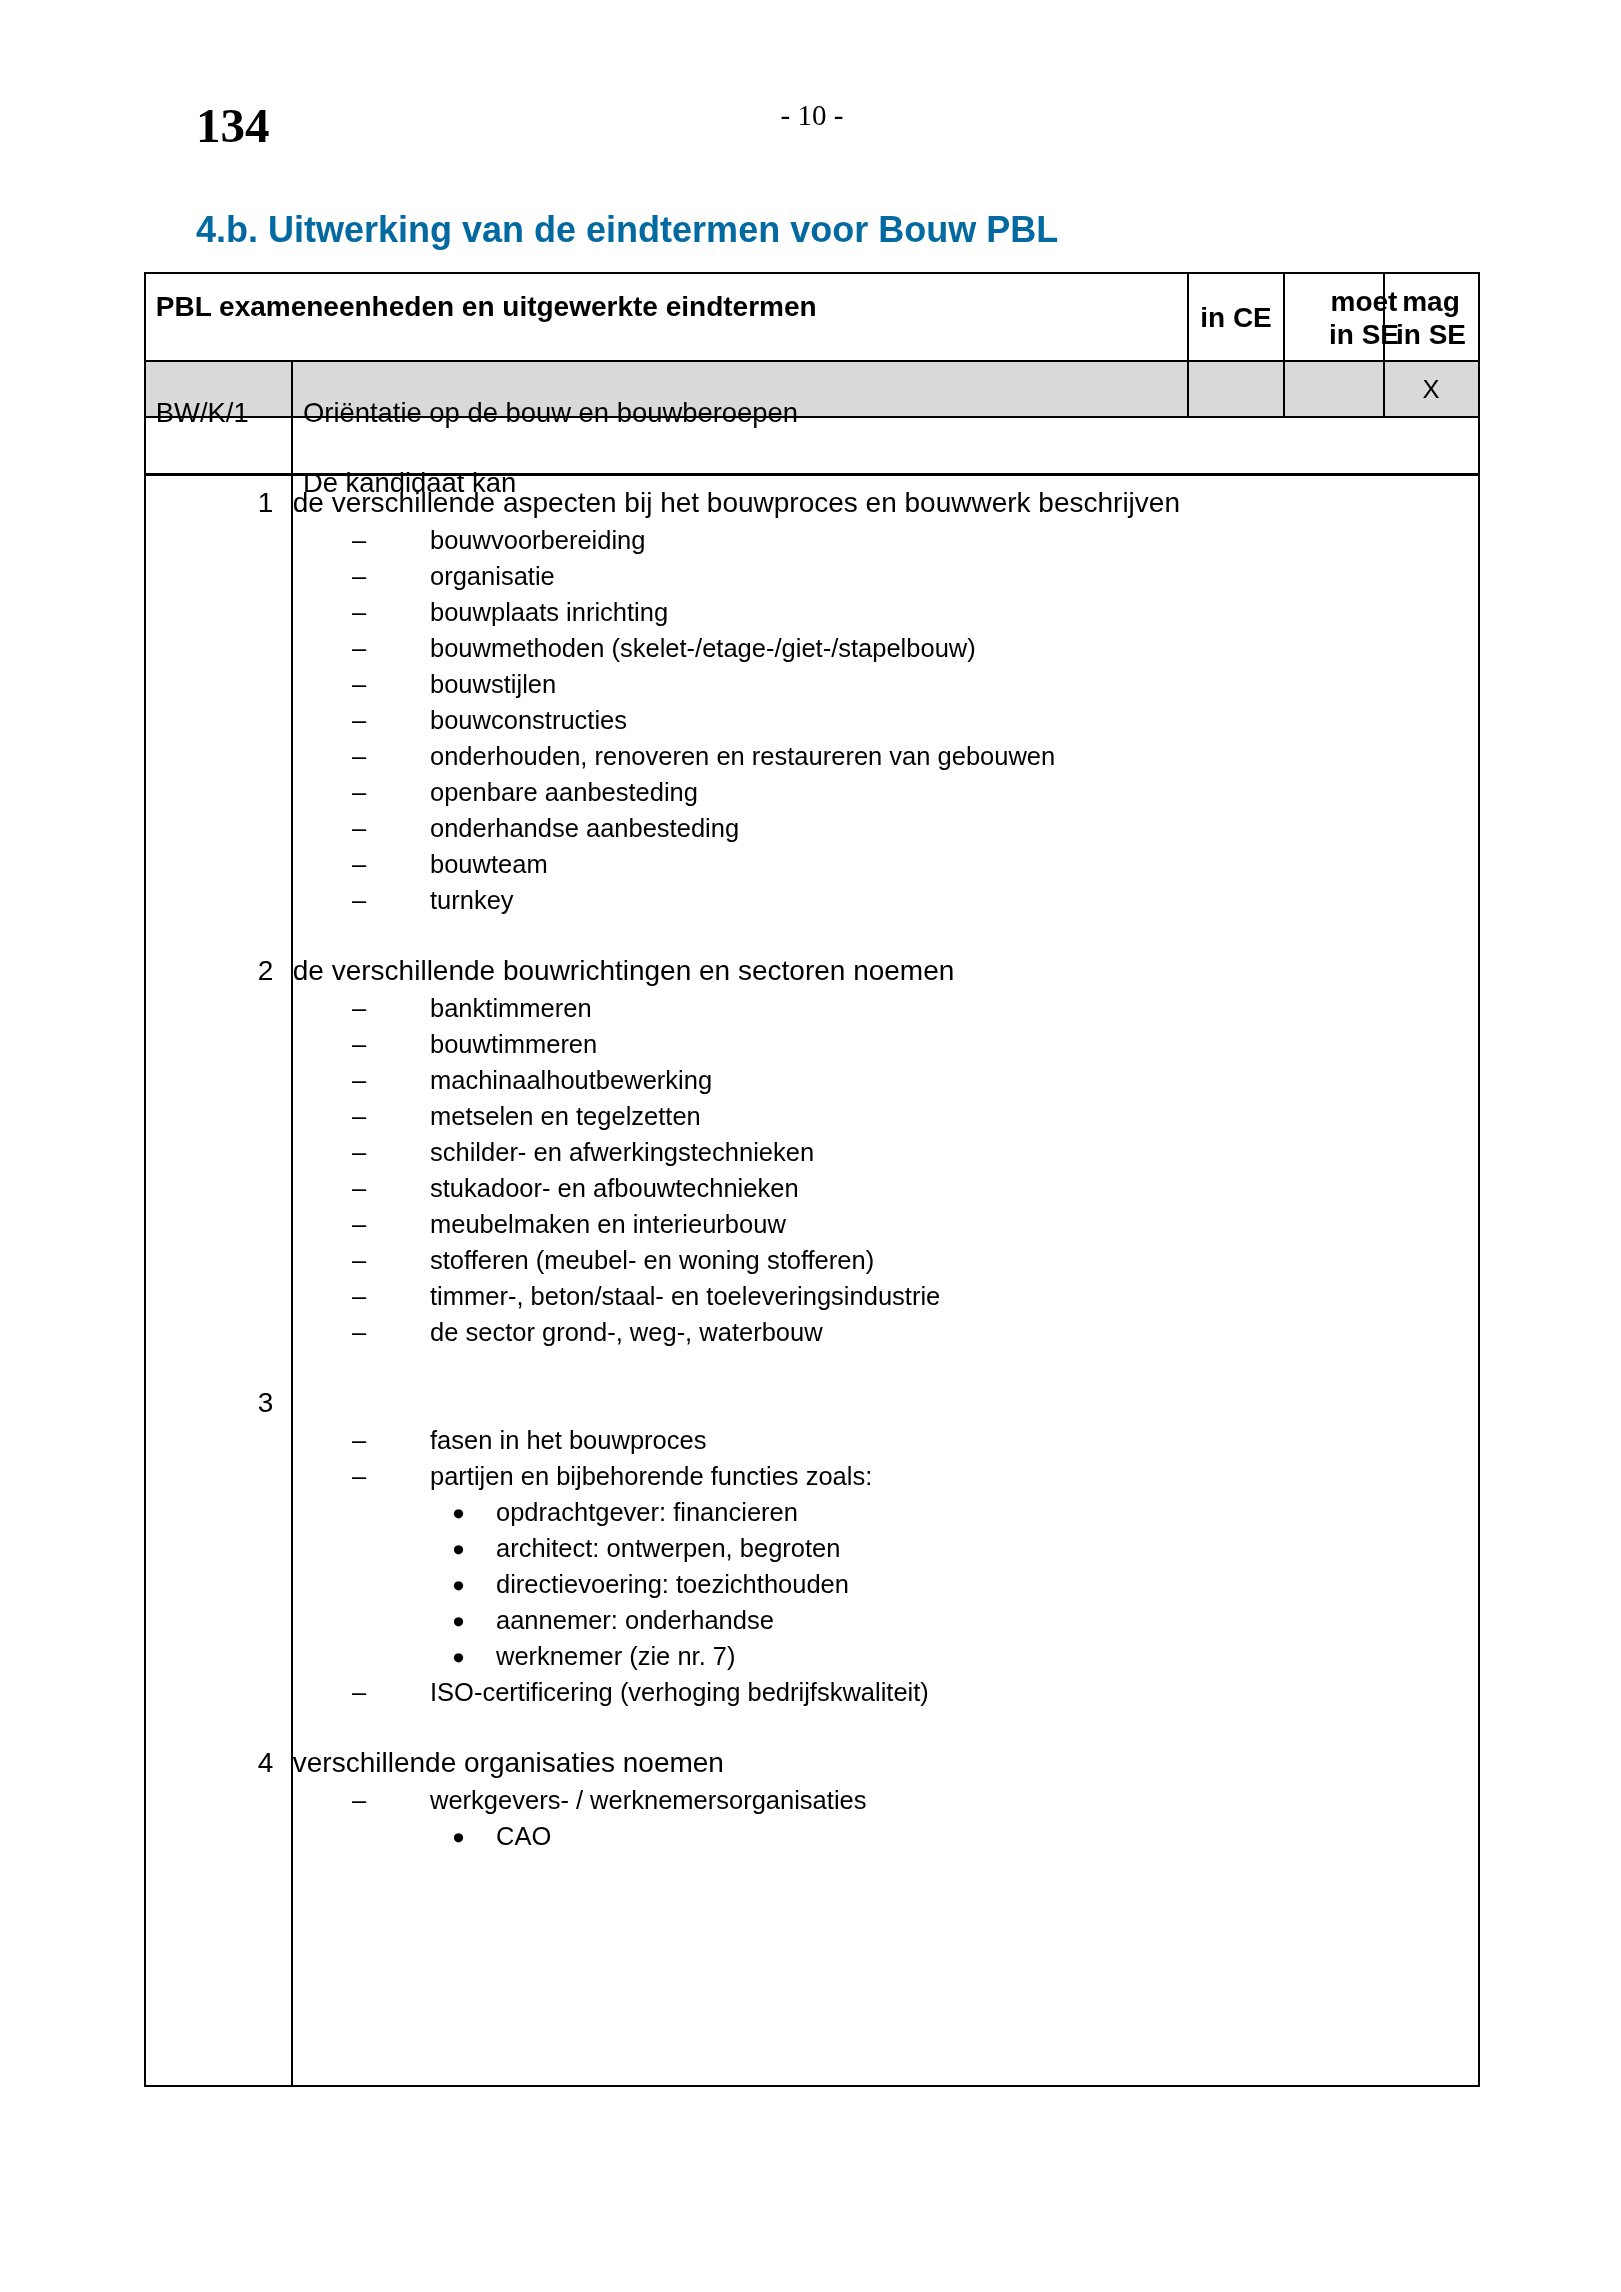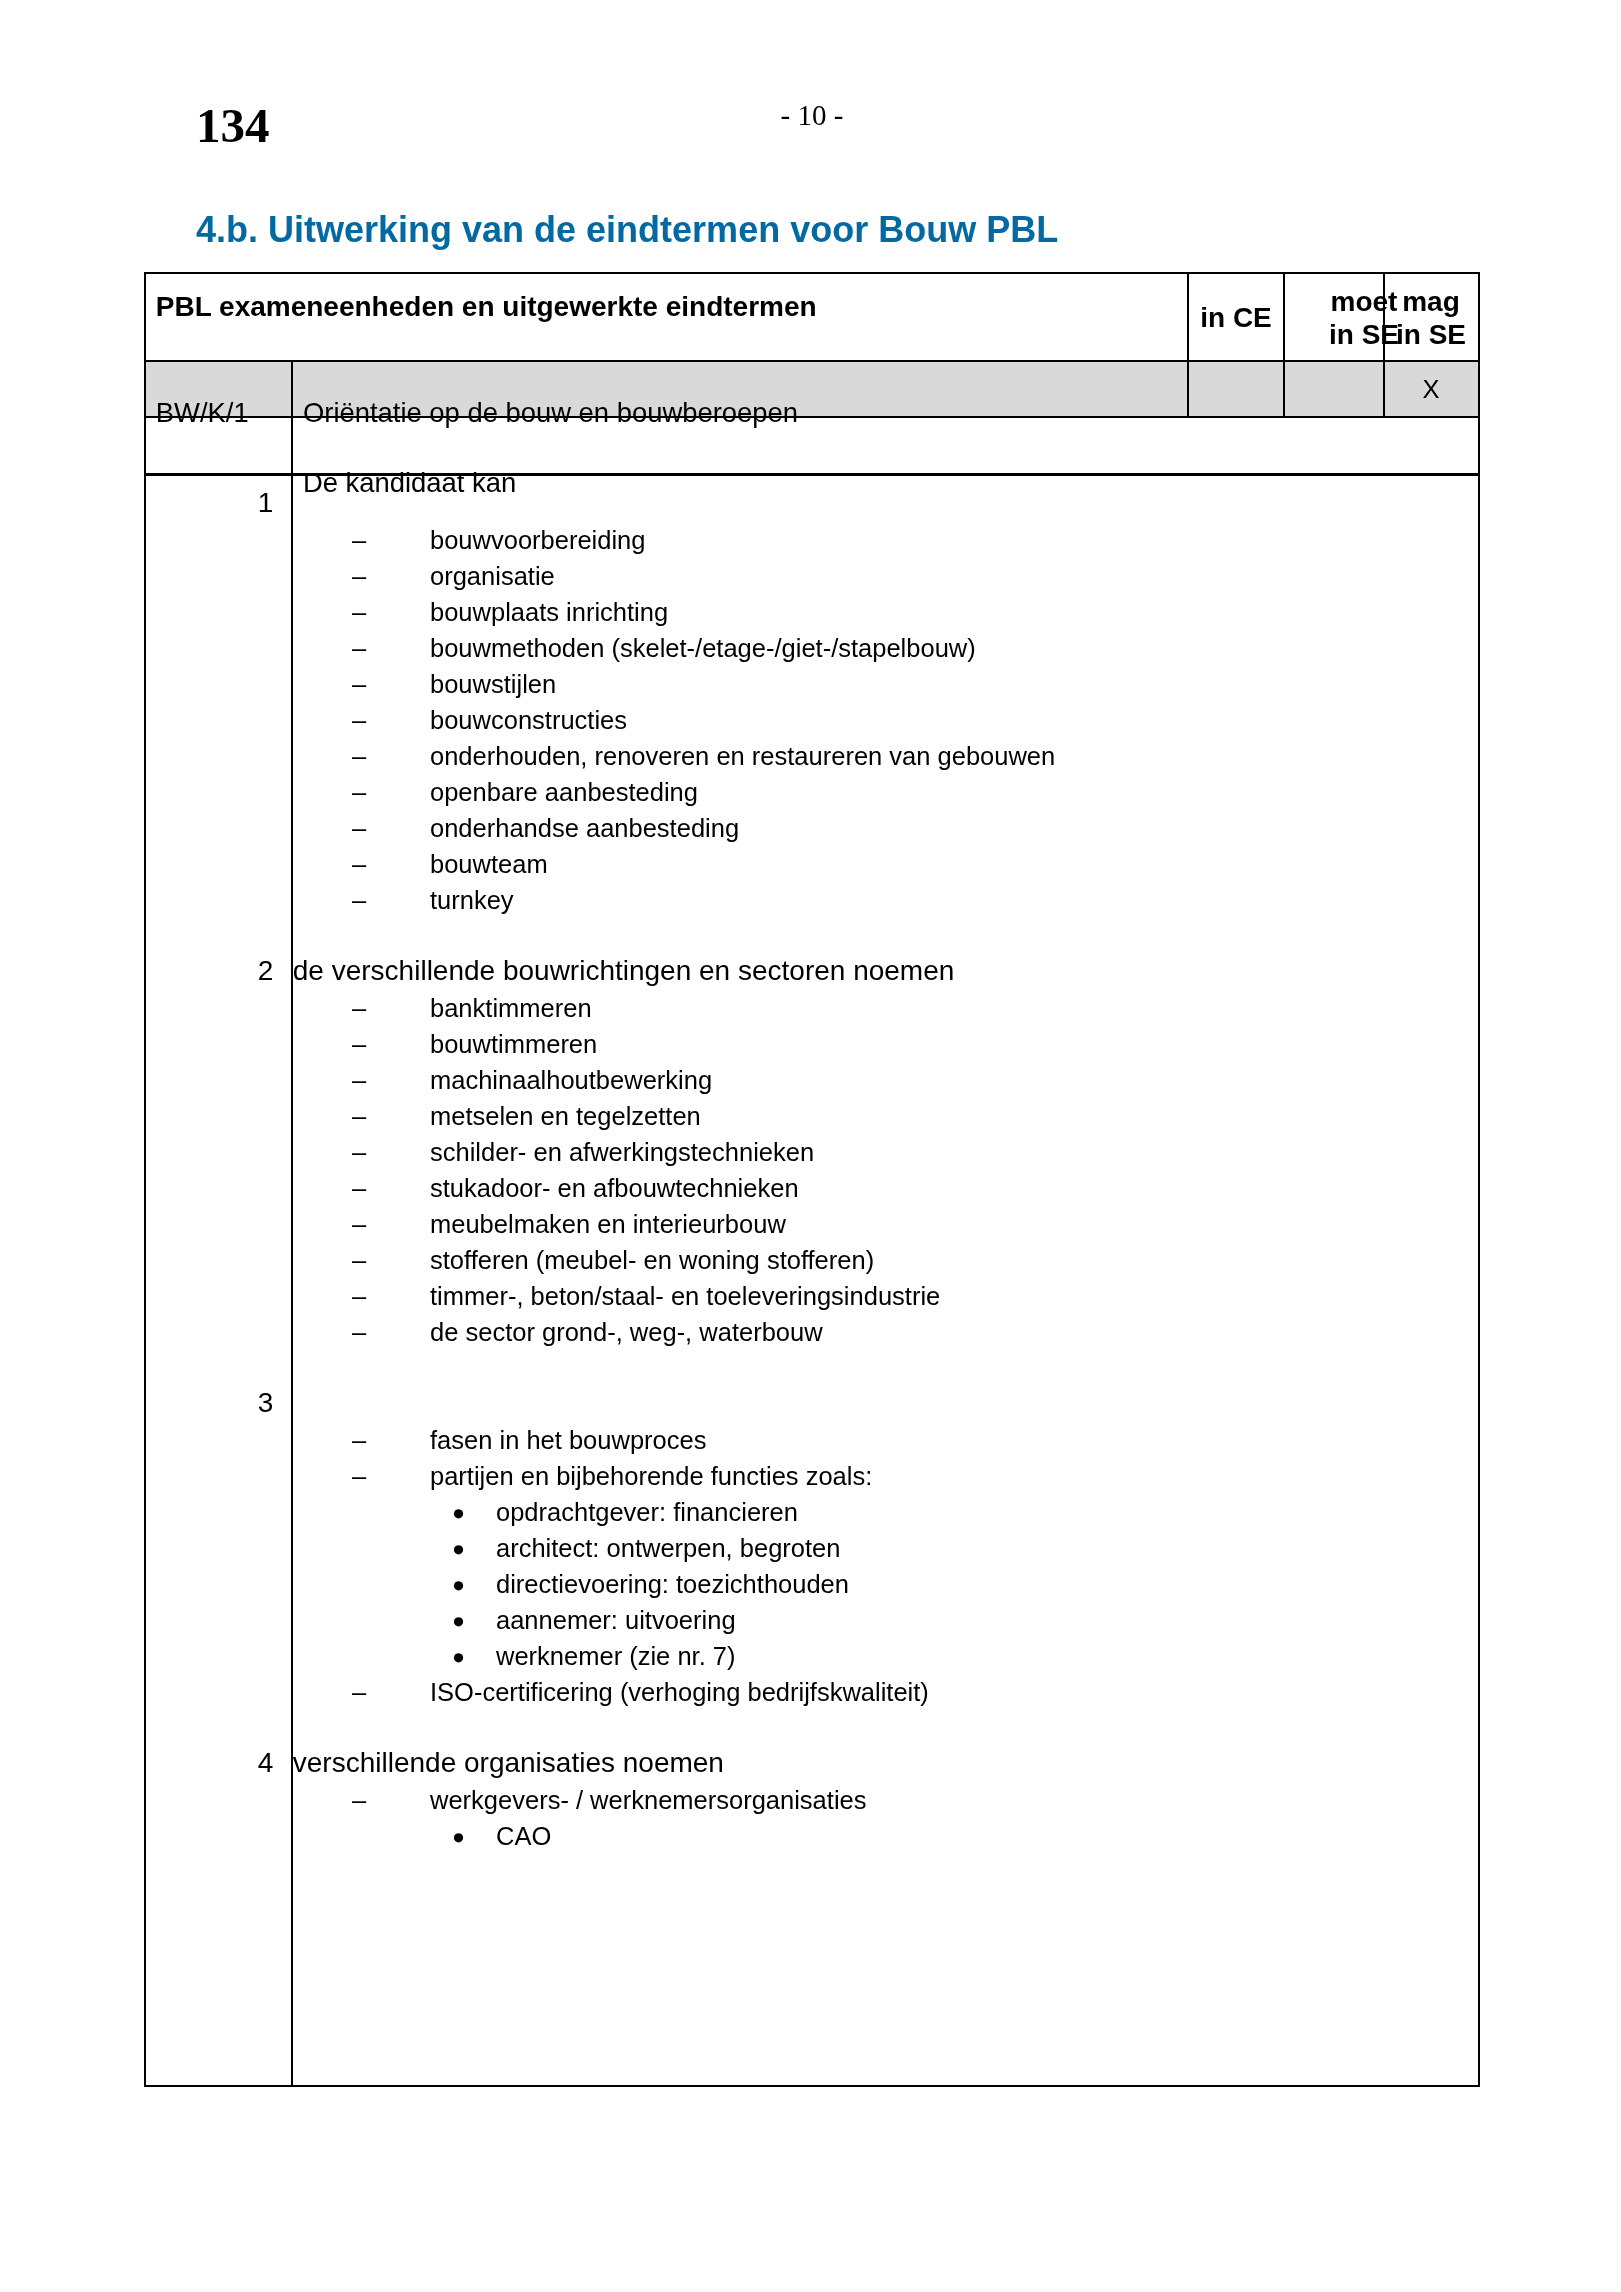--- a/index.html
+++ b/index.html
@@ -70,20 +70,21 @@
   <div class="cell mark" style="left:1139px;width:98px;"></div>
   <div class="cell mark" style="left:1239px;width:92px;">X</div>
 
   <div class="cell row-text kandidaat">De kandidaat kan</div>
 
   <div class="items" id="items">
       <div style="height: 9.8px;"></div>
       <div class="item">
         <div class="item-head">
           <span class="item-num">1</span>
+          <span class="item-text">de verschillende aspecten bij het bouwproces en bouwwerk beschrijven</span>
         </div>
         <div class="sub">
           <span class="dash">–</span>
           <span class="stxt">bouwvoorbereiding</span>
         </div>
         <div class="sub">
           <span class="dash">–</span>
           <span class="stxt">organisatie</span>
         </div>
         <div class="sub">
@@ -190,21 +191,21 @@
         <div class="subsub">
           <span class="bullet">●</span>
           <span class="stxt">architect: ontwerpen, begroten</span>
         </div>
         <div class="subsub">
           <span class="bullet">●</span>
           <span class="stxt">directievoering: toezichthouden</span>
         </div>
         <div class="subsub">
           <span class="bullet">●</span>
-          <span class="stxt">aannemer: uitvoering</span>
+          <span class="stxt">aannemer: onderhandse</span>
         </div>
         <div class="subsub">
           <span class="bullet">●</span>
           <span class="stxt">werknemer (zie nr. 7)</span>
         </div>
         <div class="sub">
           <span class="dash">–</span>
           <span class="stxt">ISO-certificering (verhoging bedrijfskwaliteit)</span>
         </div>
       </div>

